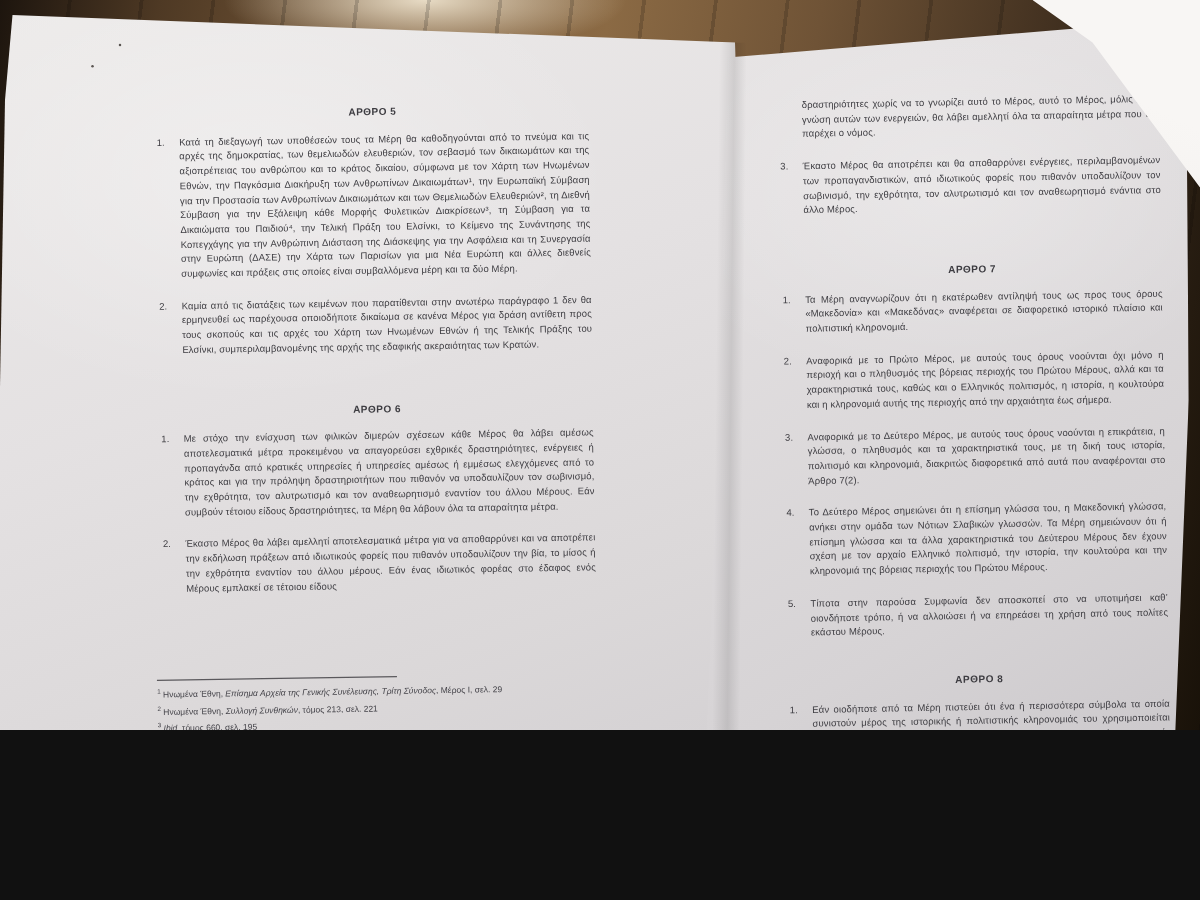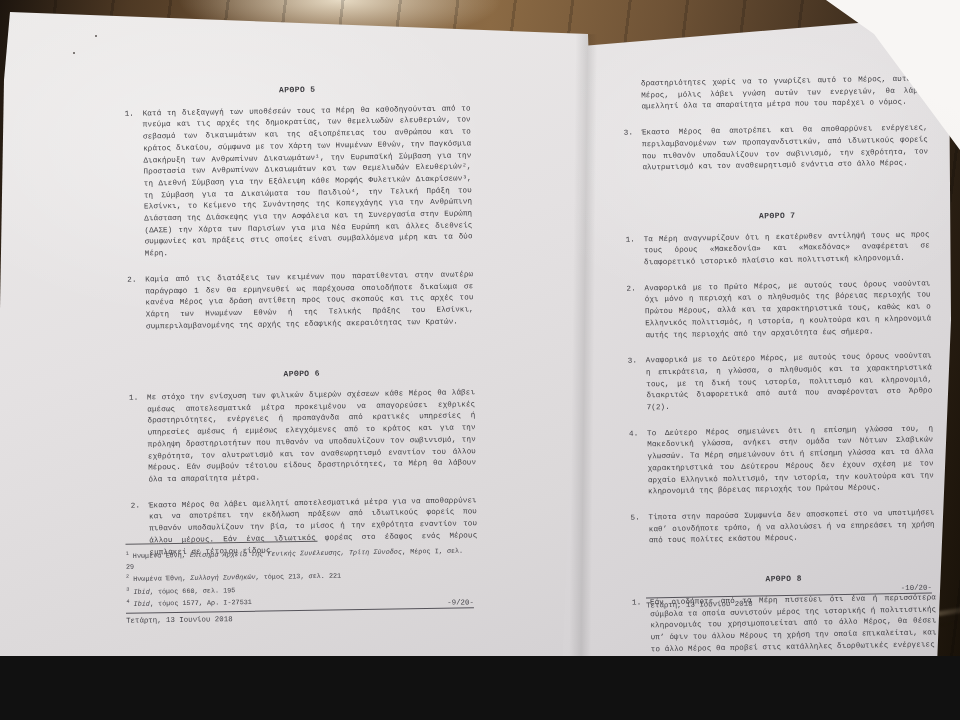--- a/index.html
+++ b/index.html
@@ -1,18 +1,18 @@
 <!DOCTYPE html>
 <html><head>
 <meta charset="utf-8">
 <style>
   html,body{margin:0;padding:0;background:#111;}
   #canvas{
-    position:relative;width:960px;height:656px;overflow:hidden;
-    font-family:Liberation Mono, monospace;
+    position:relative;width:960px;height:584px;overflow:hidden;
+    font-family:Liberation Sans, sans-serif;
     background:
       radial-gradient(260px 70px at 340px 0px, rgba(243,233,212,.9), rgba(243,233,212,0) 62%),
       linear-gradient(100deg,#1d150e 0%,#4e3924 12%,#7a5b3a 30%,#8b6a44 46%,#6f5336 62%,#3c2c1d 82%,#191209 100%);
   }
   .planks{position:absolute;inset:0;
     background:repeating-linear-gradient(97deg, rgba(0,0,0,0) 0 54px, rgba(0,0,0,.30) 54px 57px);
     opacity:.55;}
   .streak{position:absolute;left:660px;top:630px;width:320px;height:5px;
     background:linear-gradient(90deg,rgba(0,0,0,0),rgba(214,192,158,.55) 30%,rgba(214,192,158,.65) 70%,rgba(0,0,0,0));
     transform:rotate(-9deg);filter:blur(1px);}

